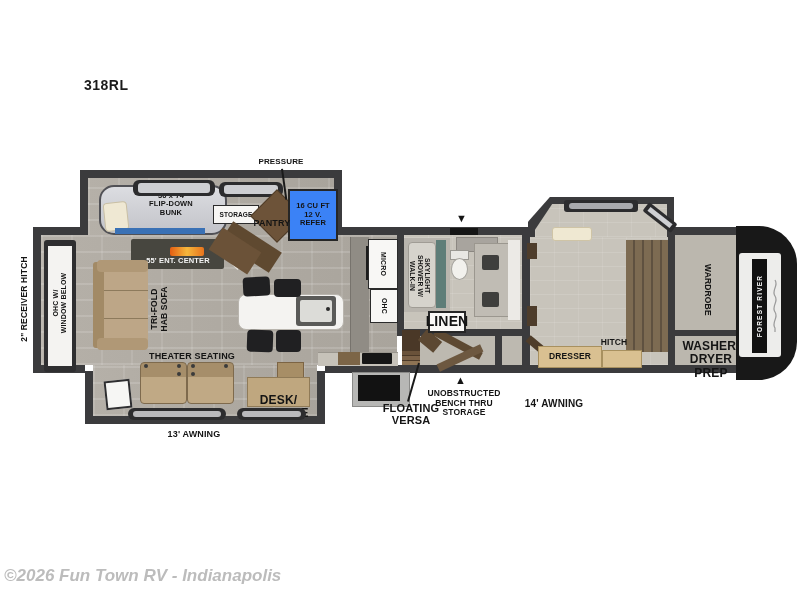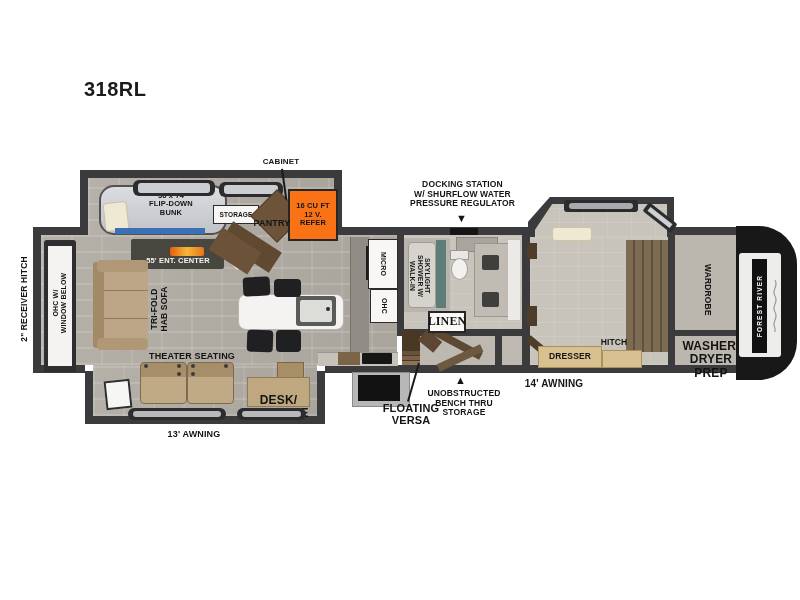--- a/index.html
+++ b/index.html
@@ -21,21 +21,22 @@
      repeating-linear-gradient(0deg, rgba(255,255,255,.12) 0 1px, rgba(0,0,0,0) 1px 14px),
      repeating-linear-gradient(90deg, rgba(255,255,255,.09) 0 1px, rgba(0,0,0,0) 1px 24px);}
   .wood{background:repeating-linear-gradient(90deg,#7d6b52 0 7px,#5f5140 7px 9px);}
   .tan{background:#d9c091;border:1px solid #a8905f;}
 </style>
 </head>
 <body>
 
 <div id="stage">
 
-  <div class="lbl" style="left:84px;top:78px;font-size:20px;font-weight:600;letter-spacing:.5px;color:#1b1b1b;">318RL</div>
+  <div class="lbl" style="left:84px;top:78px;font-size:14px;font-weight:600;letter-spacing:.5px;color:#1b1b1b;">318RL</div>
+  <div class="abs" style="left:4px;top:566px;font-size:17px;font-weight:bold;font-style:italic;color:#bcbcbc;">©2026 Fun Town RV - Indianapolis</div>
 
   <div class="abs floor-living" style="left:88px;top:178px;width:246px;height:59px;"></div>
   <div class="abs floor-living" style="left:41px;top:235px;width:356px;height:130px;"></div>
   <div class="abs floor-living" style="left:93px;top:365px;width:224px;height:51px;"></div>
   <div class="abs floor-light" style="left:404px;top:235px;width:118px;height:101px;"></div>
   <div class="abs" style="left:404px;top:336px;width:118px;height:29px;background:#bdb9b0;"></div>
   <div class="abs floor-light" style="left:530px;top:235px;width:144px;height:130px;"></div>
   <div class="abs floor-light" style="left:535px;top:204px;width:132px;height:33px;clip-path:polygon(0 100%,0 70%,14% 0,100% 0,100% 100%);"></div>
   <div class="abs" style="left:675px;top:235px;width:62px;height:130px;background:#bbb7ae;"></div>
 
@@ -80,26 +81,26 @@
   <div class="wing" style="left:138px;top:183px;width:72px;height:10px;"></div>
   <div class="win" style="left:219px;top:182px;width:64px;height:15px;"></div>
   <div class="wing" style="left:224px;top:185px;width:54px;height:9px;"></div>
   <div class="abs" style="left:213px;top:205px;width:44px;height:17px;background:#f7f6f4;border:1.5px solid #2b2b2b;display:flex;align-items:center;justify-content:center;">
     <span class="lbl" style="position:static;font-size:6.5px;">STORAGE</span>
   </div>
   <div class="abs" style="left:258px;top:197px;width:36px;height:36px;background:#6d5339;border:1px solid #4c3a26;transform:rotate(45deg);"></div>
   <div class="abs" style="left:222px;top:235px;width:58px;height:24px;background:#5f4930;transform:rotate(33deg);"></div>
   <div class="abs" style="left:230px;top:252px;width:15px;height:15px;background:#eae8e2;transform:rotate(45deg);"></div>
   <div class="lbl" style="left:248px;top:218px;width:48px;font-size:9px;z-index:6;">PANTRY</div>
-  <div class="abs" style="left:288px;top:189px;width:46px;height:48px;background:#f97316;border:2px solid #262626;display:flex;align-items:center;justify-content:center;">
+  <div class="abs" style="left:288px;top:189px;width:46px;height:48px;background:#3b82f6;border:2px solid #262626;display:flex;align-items:center;justify-content:center;">
     <span class="lbl" style="position:static;font-size:7.5px;">16 CU FT
 12 V.
 REFER</span>
   </div>
-  <div class="lbl" style="left:256px;top:158px;width:50px;font-size:8px;">CABINET</div>
+  <div class="lbl" style="left:256px;top:158px;width:50px;font-size:8px;">PRESSURE</div>
   <div class="abs" style="left:281px;top:169px;width:1.5px;height:31px;background:#1a1a1a;transform:rotate(-8deg);transform-origin:top;"></div>
 
   <div class="abs" style="left:115px;top:228px;width:90px;height:6px;background:#3a71b5;"></div>
   <div class="abs" style="left:131px;top:239px;width:93px;height:30px;background:#47463f;border-radius:2px;"></div>
   <div class="abs" style="left:170px;top:247px;width:34px;height:9px;background:linear-gradient(90deg,#e35e12,#f5b73c,#e8731c);border-radius:2px;"></div>
   <div class="lbl" style="left:133px;top:257px;width:90px;font-size:7.5px;color:#f4f4f4;white-space:nowrap;">55' ENT. CENTER</div>
 
   <div class="abs" style="left:93px;top:262px;width:12px;height:86px;background:#a28a66;border-radius:3px;"></div>
   <div class="abs" style="left:104px;top:262px;width:44px;height:86px;background:#bda687;border-radius:3px;"></div>
   <div class="abs" style="left:104px;top:290px;width:44px;height:1px;background:#8d7a5c;"></div>
@@ -166,44 +167,41 @@
   <div class="abs" style="left:352px;top:372px;width:56px;height:33px;background:#b7b7b5;border:1px solid #8a8a88;"></div>
   <div class="abs" style="left:358px;top:375px;width:42px;height:26px;background:#121212;"></div>
 
   <div class="abs" style="left:418px;top:363px;width:1.5px;height:40px;background:#1a1a1a;transform:rotate(16deg);transform-origin:top;"></div>
   <div class="lbl" style="left:372px;top:402px;width:78px;font-size:11px;">FLOATING
 VERSA</div>
   <div class="lbl" style="left:455px;top:374px;font-size:11px;">▲</div>
   <div class="lbl" style="left:420px;top:389px;width:88px;font-size:8.5px;">UNOBSTRUCTED
 BENCH THRU
 STORAGE</div>
-  <div class="lbl" style="left:516px;top:378px;width:76px;font-size:10px;white-space:nowrap;">14' AWNING</div>
-
-  <div class="lbl" style="left:390px;top:180px;width:145px;font-size:8.5px;">DOCKING STATION
-W/ SHURFLOW WATER
-PRESSURE REGULATOR</div>
+  <div class="lbl" style="left:516px;top:398px;width:76px;font-size:10px;white-space:nowrap;">14' AWNING</div>
+
   <div class="lbl" style="left:456px;top:212px;font-size:11px;">▼</div>
   <div class="abs" style="left:450px;top:228px;width:28px;height:7px;background:#151515;"></div>
   <div class="abs" style="left:456px;top:237px;width:40px;height:13px;background:#a8a49e;border:1px solid #8b8781;"></div>
   <div class="abs" style="left:404px;top:238px;width:46px;height:74px;background:#b9b5ae;"></div>
   <div class="abs" style="left:408px;top:242px;width:26px;height:64px;background:#d6d3cc;border:1px solid #a09c95;border-radius:4px;"></div>
   <div class="abs" style="left:436px;top:240px;width:10px;height:68px;background:#5e7d78;"></div>
   <div class="abs" style="left:404px;top:244px;width:32px;height:64px;">
     <span class="lbl vdown" style="position:static;width:100%;height:100%;font-size:6.8px;">WALK-IN
 SHOWER W/
 SKYLIGHT</span>
   </div>
   <div class="abs" style="left:450px;top:250px;width:17px;height:8px;background:#e8e7e3;border:1px solid #9a9892;"></div>
   <div class="abs" style="left:451px;top:258px;width:15px;height:20px;background:#f2f1ed;border:1px solid #a5a39d;border-radius:50%;"></div>
   <div class="abs" style="left:474px;top:243px;width:34px;height:72px;background:#c0bcb4;border:1px solid #9b978f;"></div>
   <div class="abs" style="left:508px;top:240px;width:12px;height:80px;background:#eceae6;"></div>
   <div class="abs" style="left:482px;top:255px;width:17px;height:15px;background:#3f3f3d;border-radius:2px;"></div>
   <div class="abs" style="left:482px;top:292px;width:17px;height:15px;background:#3f3f3d;border-radius:2px;"></div>
   <div class="abs" style="left:428px;top:311px;width:34px;height:18px;background:#faf9f7;border:2px solid #262626;display:flex;align-items:center;justify-content:center;z-index:4;">
-    <span class="lbl" style="position:static;font-size:12px;font-family:Liberation Serif, serif;">LINEN</span>
+    <span class="lbl" style="position:static;font-size:14px;">LINEN</span>
   </div>
 
   <div class="win" style="left:564px;top:200px;width:74px;height:12px;border-radius:3px;"></div>
   <div class="wing" style="left:569px;top:203px;width:64px;height:6px;background:#a9aaae;"></div>
   <div class="abs" style="left:642px;top:212px;width:36px;height:11px;background:#2c2c2e;transform:rotate(38deg);border-radius:2px;">
     <div class="abs" style="left:4px;top:3px;width:28px;height:5px;background:#cfd0d4;"></div>
   </div>
   <div class="abs" style="left:552px;top:227px;width:38px;height:12px;background:#efe8d2;border:1px solid #cfc4a6;border-radius:3px;"></div>
   <div class="abs" style="left:527px;top:243px;width:10px;height:16px;background:#4e3d2b;"></div>
   <div class="abs" style="left:527px;top:306px;width:10px;height:20px;background:#4e3d2b;"></div>

